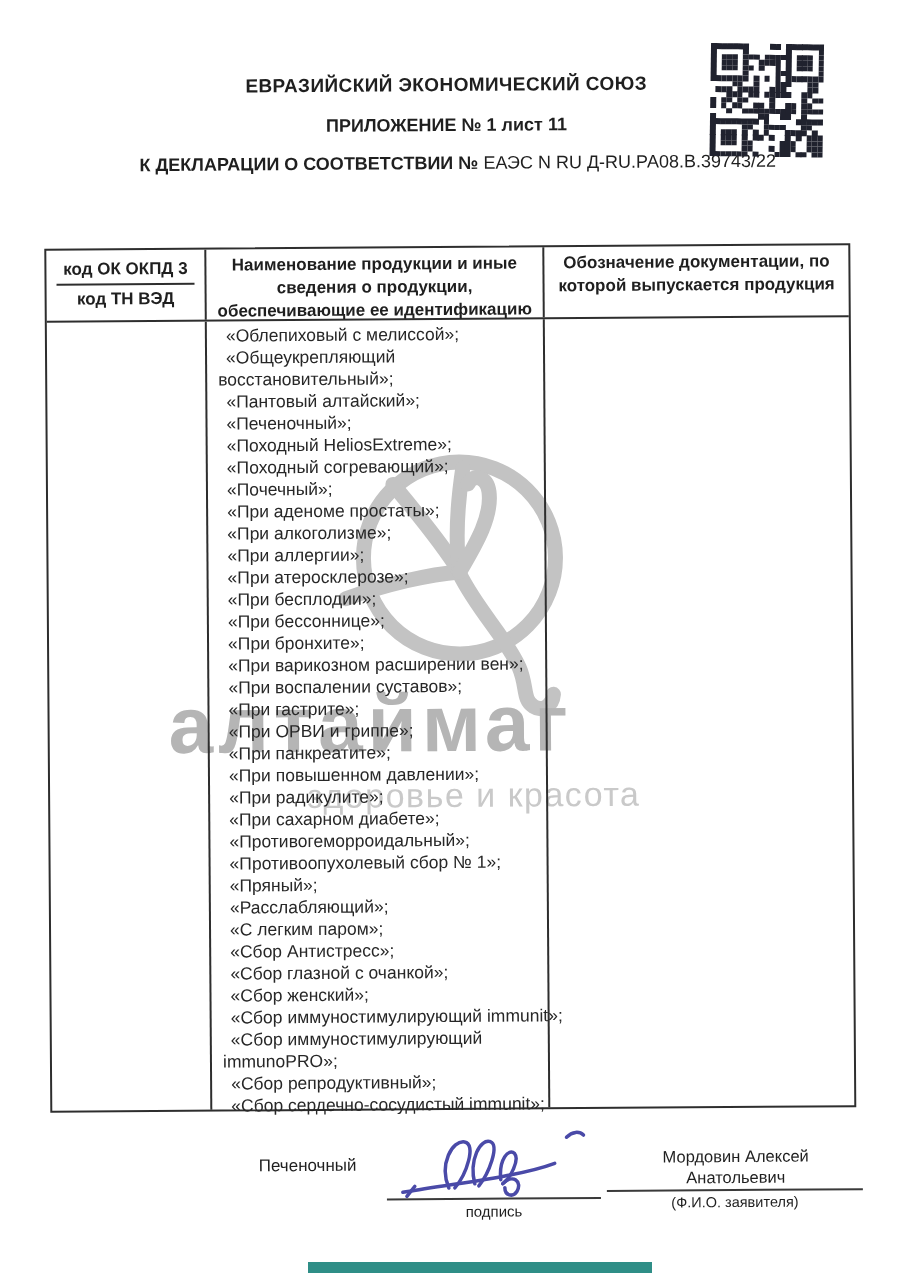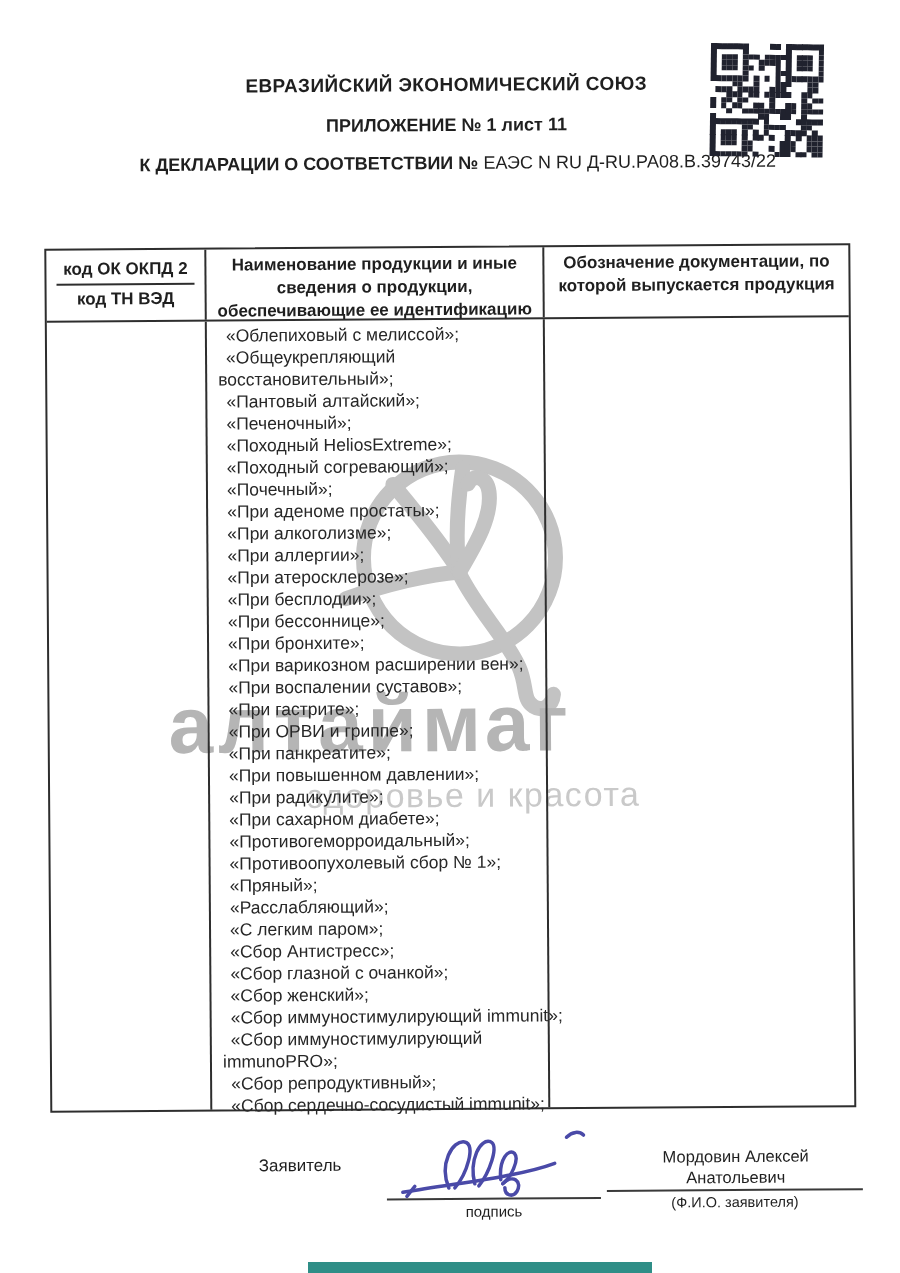--- a/index.html
+++ b/index.html
@@ -342,21 +342,21 @@
         <i style="left:75.33px;top:107.62px"></i>
         <i style="left:86.10px;top:107.62px"></i>
         <i style="left:91.48px;top:107.62px"></i>
         <i style="left:102.24px;top:107.62px"></i>
         <i style="left:107.62px;top:107.62px"></i>
       </div>
 
     <div class="table">
       <div class="thead">
         <div class="c1 cell">
-          <div>код ОК ОКПД 2</div>
+          <div>код ОК ОКПД 3</div>
           <div class="c1-divider"></div>
           <div>код ТН ВЭД</div>
         </div>
         <div class="c2 cell">
           <div class="hdr-text">Наименование продукции и иные сведения о продукции, обеспечивающие ее идентификацию</div>
         </div>
         <div class="c3 cell">
           <div class="hdr-text">Обозначение документации, по которой выпускается продукция</div>
         </div>
       </div>
@@ -397,21 +397,21 @@
             <div class="pline">«Сбор иммуностимулирующий immunit»;</div>
             <div class="pline">«Сбор иммуностимулирующий</div>
             <div class="pline cont">immunoPRO»;</div>
             <div class="pline">«Сбор репродуктивный»;</div>
             <div class="pline">«Сбор сердечно-сосудистый immunit»;</div>
           </div>
         <div class="c3"></div>
       </div>
     </div>
 
-    <div class="sig-label">Заявитель</div>
+    <div class="sig-label">Печеночный</div>
     <svg class="sig-svg" viewBox="0 0 200 78" fill="none" style="color: rgb(74, 74, 168);">
       <g stroke="currentColor" stroke-width="3.5" stroke-linecap="round" fill="none">
         <path d="M6,66 C45,59 120,52 158,38"></path>
         <path d="M10,70 L18,60"></path>
         <path d="M52,62 C42,38 56,14 68,16 C80,18 70,48 58,62"></path>
         <path d="M78,58 C72,34 84,12 94,16 C103,20 92,48 82,60"></path>
         <path d="M104,54 C102,34 112,22 118,28 C123,34 114,52 106,58"></path>
         <path d="M106,58 C116,48 126,56 120,66 C116,72 108,70 108,62"></path>
         <path d="M170,12 C176,6 183,6 187,10"></path>
       </g>

